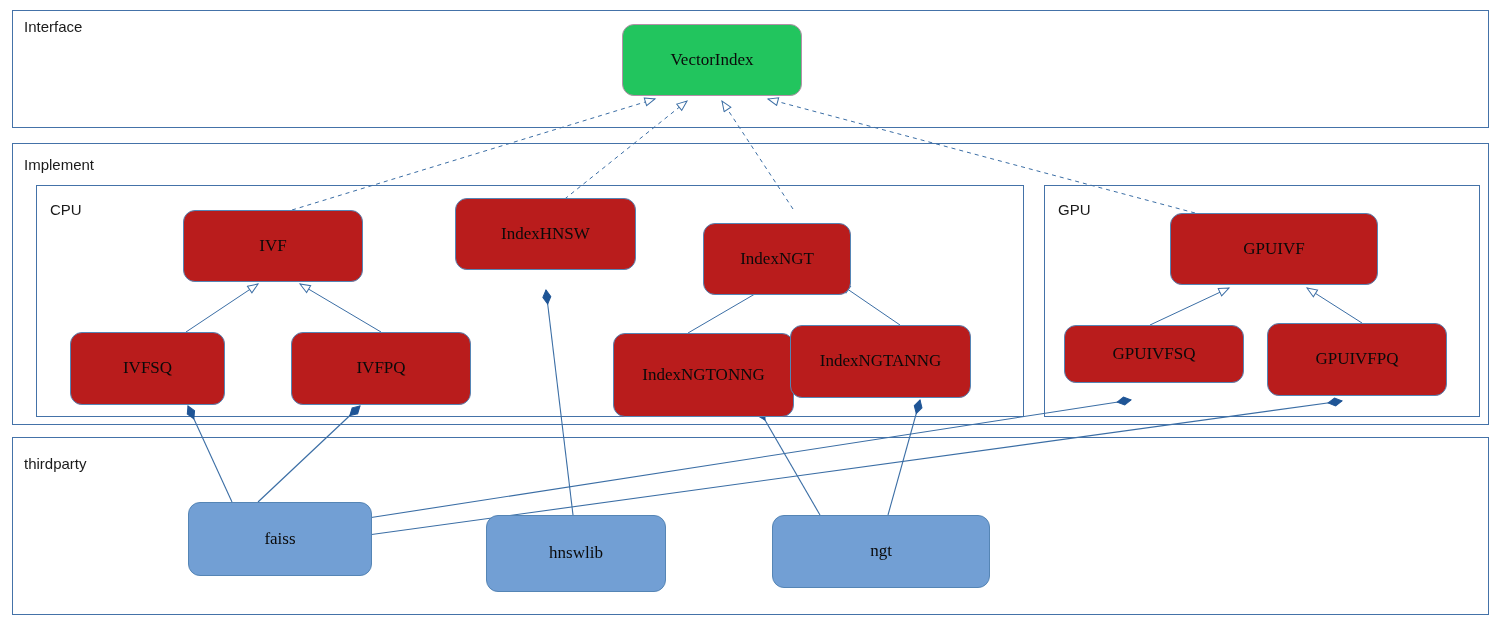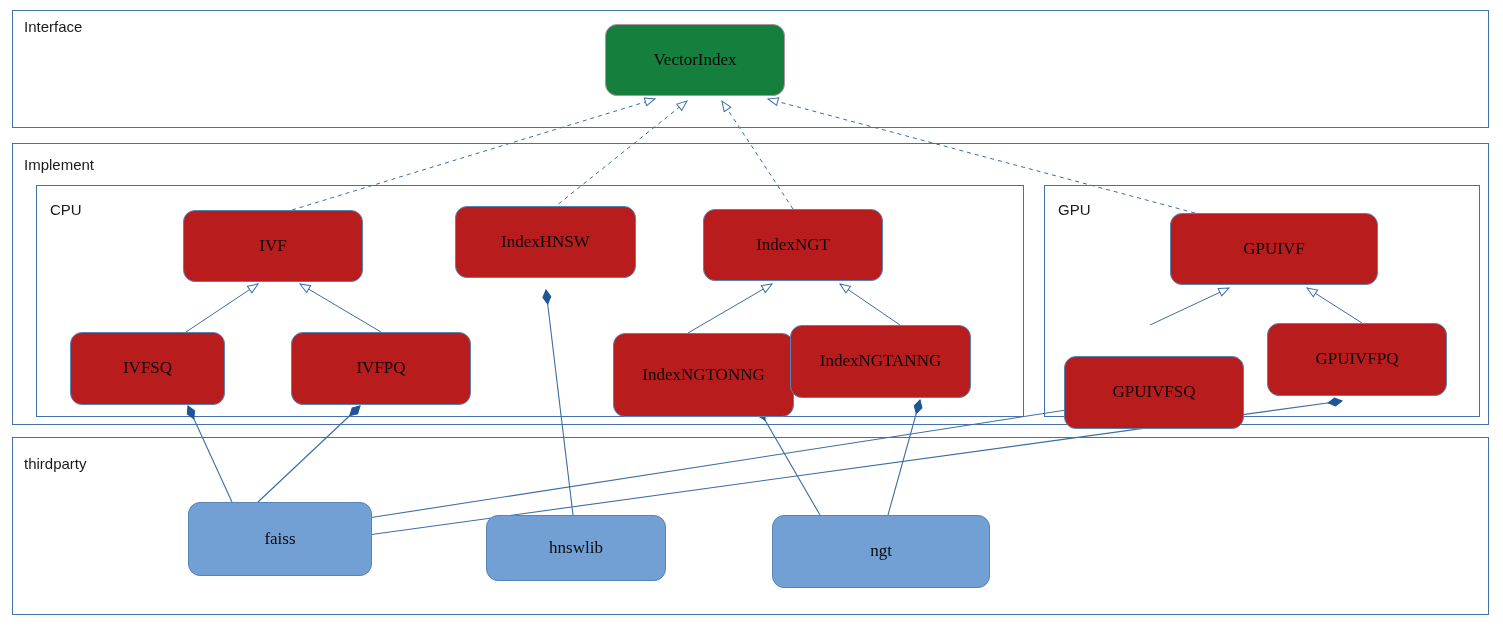--- a/index.html
+++ b/index.html
@@ -54,21 +54,21 @@
     border: 1px solid #5585b5;
     display: flex;
     align-items: center;
     justify-content: center;
     font-family: "Liberation Serif", serif;
     font-size: 17px;
     color: #0a0a0a;
     text-align: center;
     line-height: 1.1;
   }
-  .node.iface   { background: #15803d; border-color: #b58fa8; }
+  .node.iface   { background: #22c55e; border-color: #b58fa8; margin-left: 17px; }
   .node.impl    { background: #b91c1c; }
   .node.thirdp  { background: #729fd4; }
 </style>
 </head>
 <body>
 
 <div id="canvas">
 
   <div id="frames">
       <div class="frame" style="left: 12px; top: 10px; width: 1477px; height: 118px;"></div>
@@ -109,27 +109,27 @@
         <line x1="368" y1="535" x2="1342" y2="401" stroke="#3b6ea5" fill="none" stroke-width="1.1" marker-end="url(#solid-diamond)"></line>
         <line x1="573" y1="515" x2="546" y2="290" stroke="#3b6ea5" fill="none" stroke-width="1.1" marker-end="url(#solid-diamond)"></line>
         <line x1="820" y1="515" x2="758" y2="408" stroke="#3b6ea5" fill="none" stroke-width="1.1" marker-end="url(#solid-diamond)"></line>
         <line x1="888" y1="515" x2="920" y2="400" stroke="#3b6ea5" fill="none" stroke-width="1.1" marker-end="url(#solid-diamond)"></line>
       </g>
   </svg>
 
   <div id="nodes">
       <div class="node iface" style="left: 605px; top: 24px; width: 180px; height: 72px;">VectorIndex</div>
       <div class="node impl" style="left: 183px; top: 210px; width: 180px; height: 72px;">IVF</div>
-      <div class="node impl" style="left: 455px; top: 206px; width: 181px; height: 72px; text-align: center;">IndexHNSW</div>
-      <div class="node impl" style="left: 703px; top: 209px; width: 180px; height: 72px;">IndexNGT</div>
+      <div class="node impl" style="left: 455px; top: 198px; width: 181px; height: 72px; text-align: center;">IndexHNSW</div>
+      <div class="node impl" style="left: 703px; top: 223px; width: 148px; height: 72px;">IndexNGT</div>
       <div class="node impl" style="left: 1170px; top: 213px; width: 208px; height: 72px;">GPUIVF</div>
       <div class="node impl" style="left: 70px; top: 332px; width: 155px; height: 73px;">IVFSQ</div>
       <div class="node impl" style="left: 291px; top: 332px; width: 180px; height: 73px;">IVFPQ</div>
       <div class="node impl" style="left: 613px; top: 333px; width: 181px; height: 84px;">IndexNGTONNG</div>
       <div class="node impl" style="left: 790px; top: 325px; width: 181px; height: 73px;">IndexNGTANNG</div>
-      <div class="node impl" style="left: 1064px; top: 325px; width: 180px; height: 73px; margin-top: 31px;">GPUIVFSQ</div>
+      <div class="node impl" style="left: 1064px; top: 325px; width: 180px; height: 58px;">GPUIVFSQ</div>
       <div class="node impl" style="left: 1267px; top: 323px; width: 180px; height: 73px;">GPUIVFPQ</div>
       <div class="node thirdp" style="left: 188px; top: 502px; width: 184px; height: 74px;">faiss</div>
-      <div class="node thirdp" style="left: 486px; top: 515px; width: 180px; height: 66px;">hnswlib</div>
+      <div class="node thirdp" style="left: 486px; top: 515px; width: 180px; height: 77px;">hnswlib</div>
       <div class="node thirdp" style="left: 772px; top: 515px; width: 218px; height: 73px;">ngt</div>
     </div>
 
 </div>
 
 </body></html>

